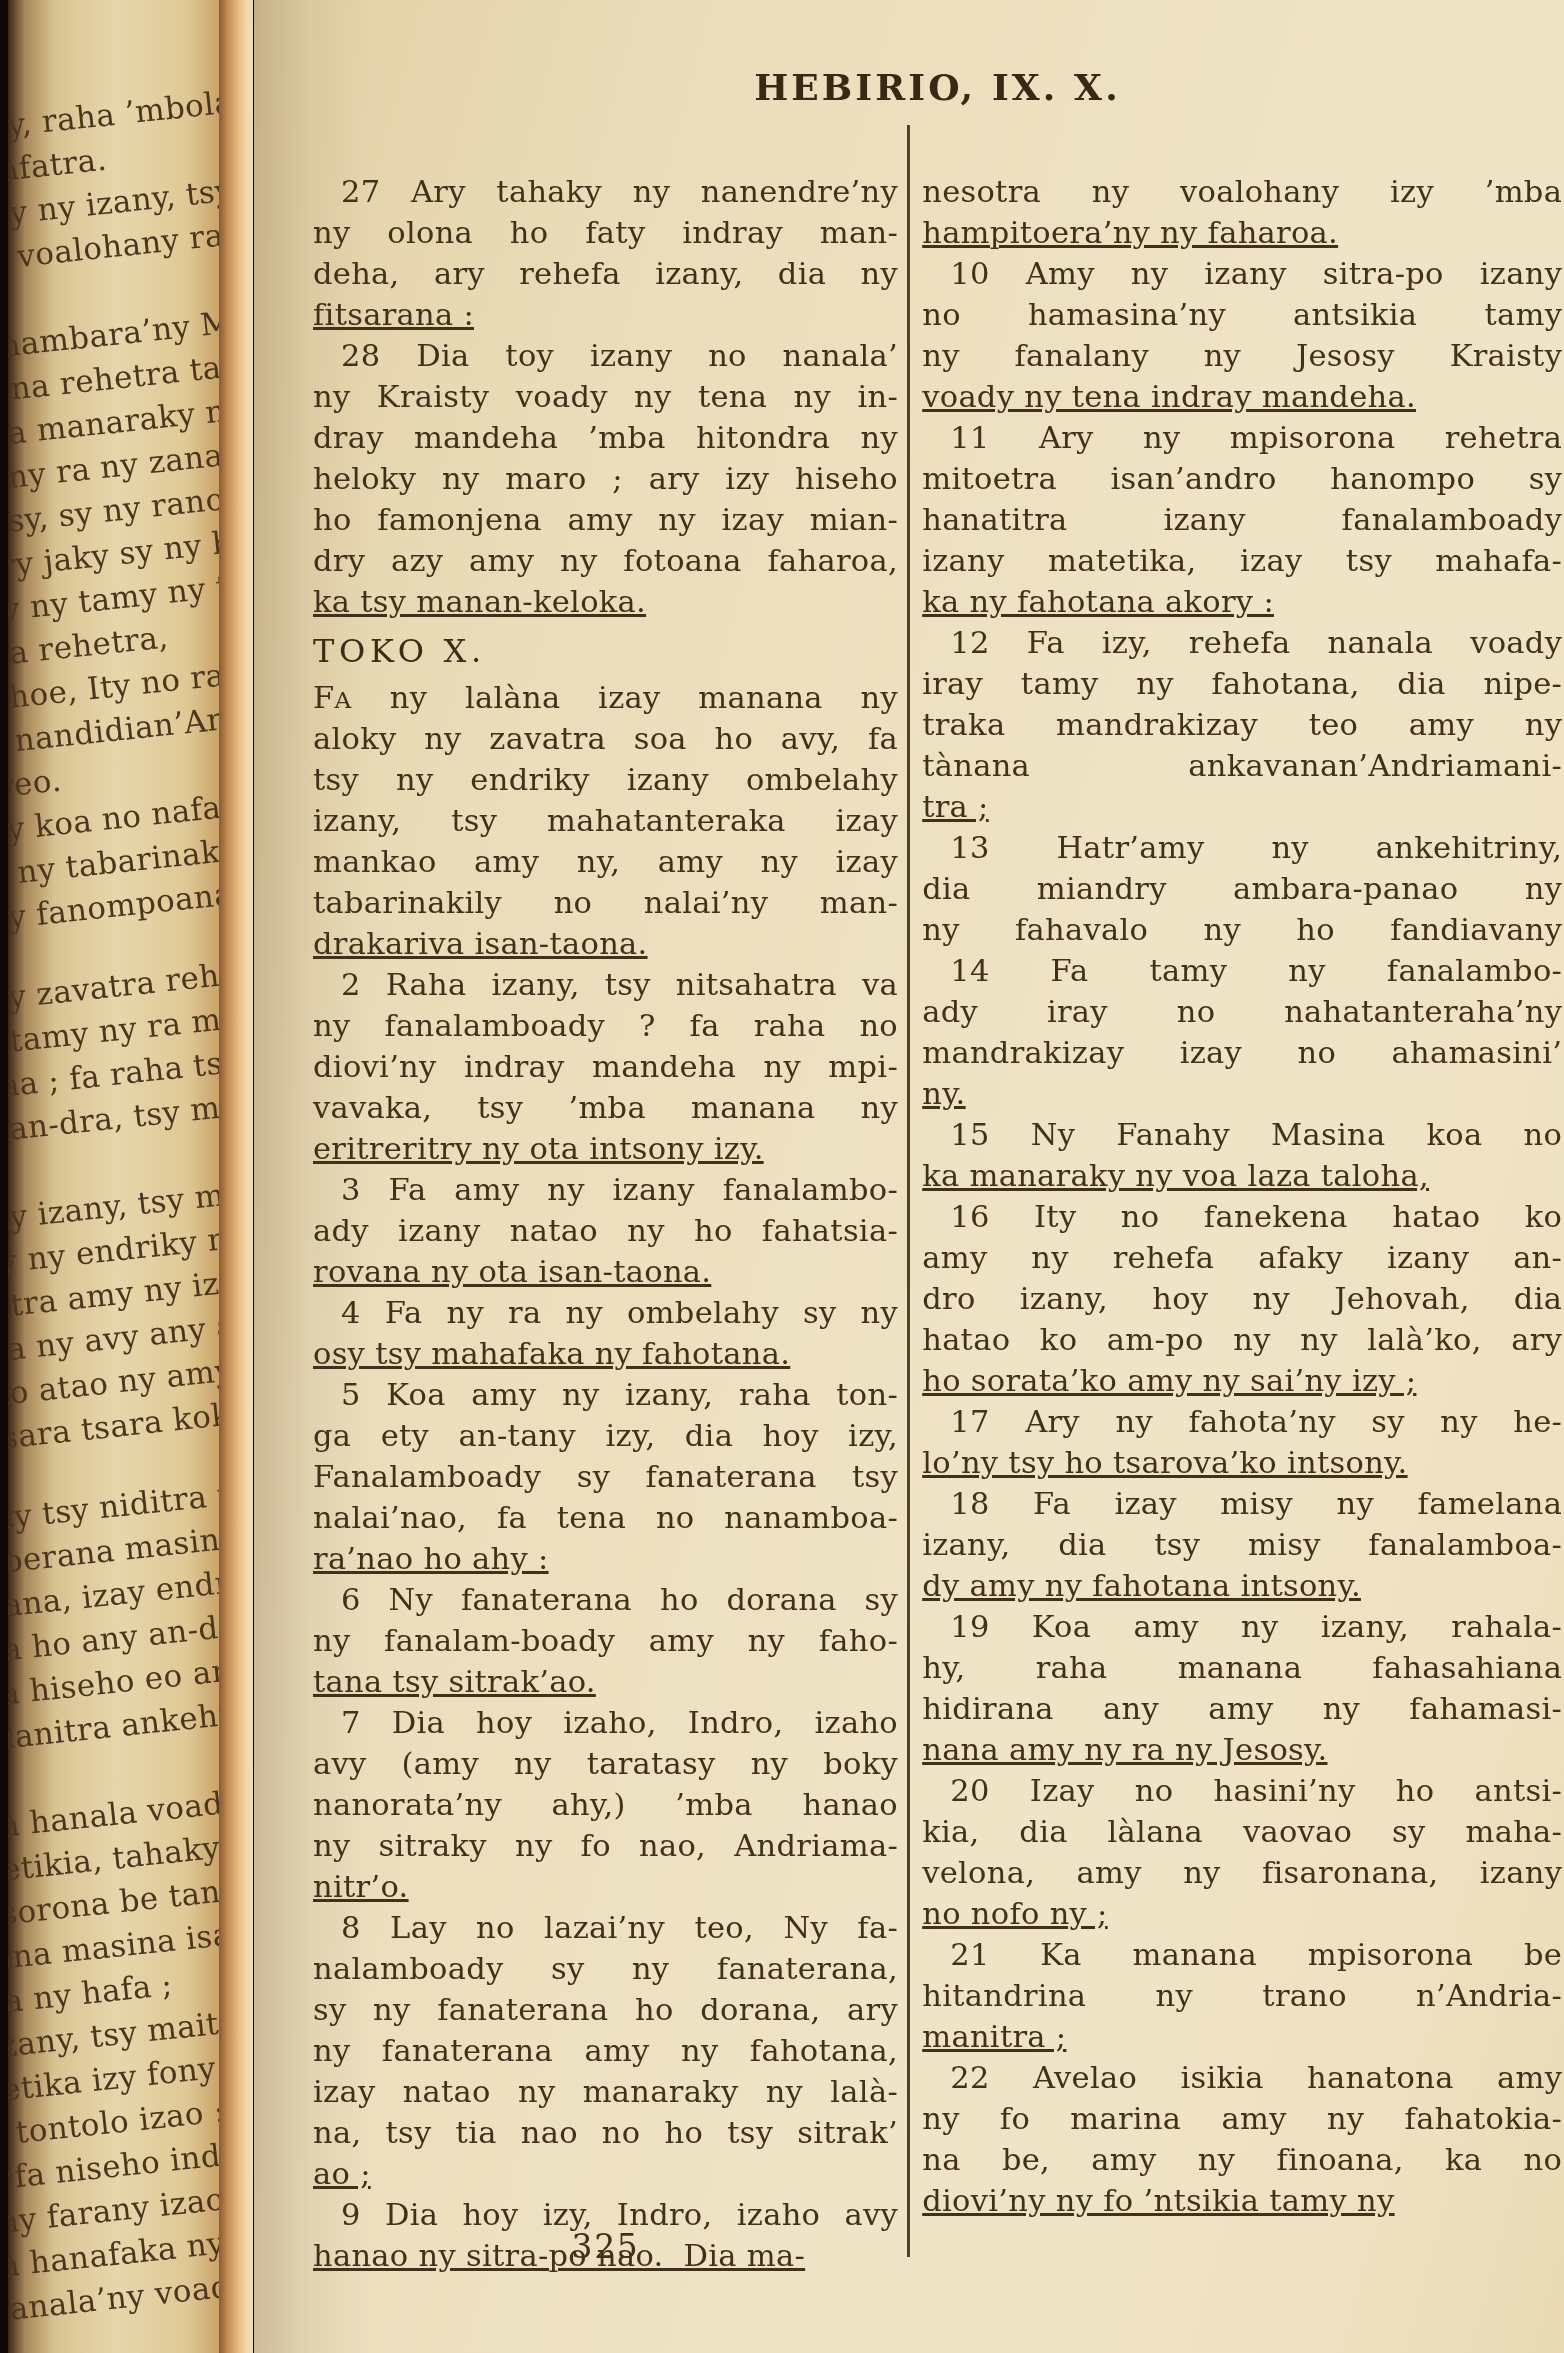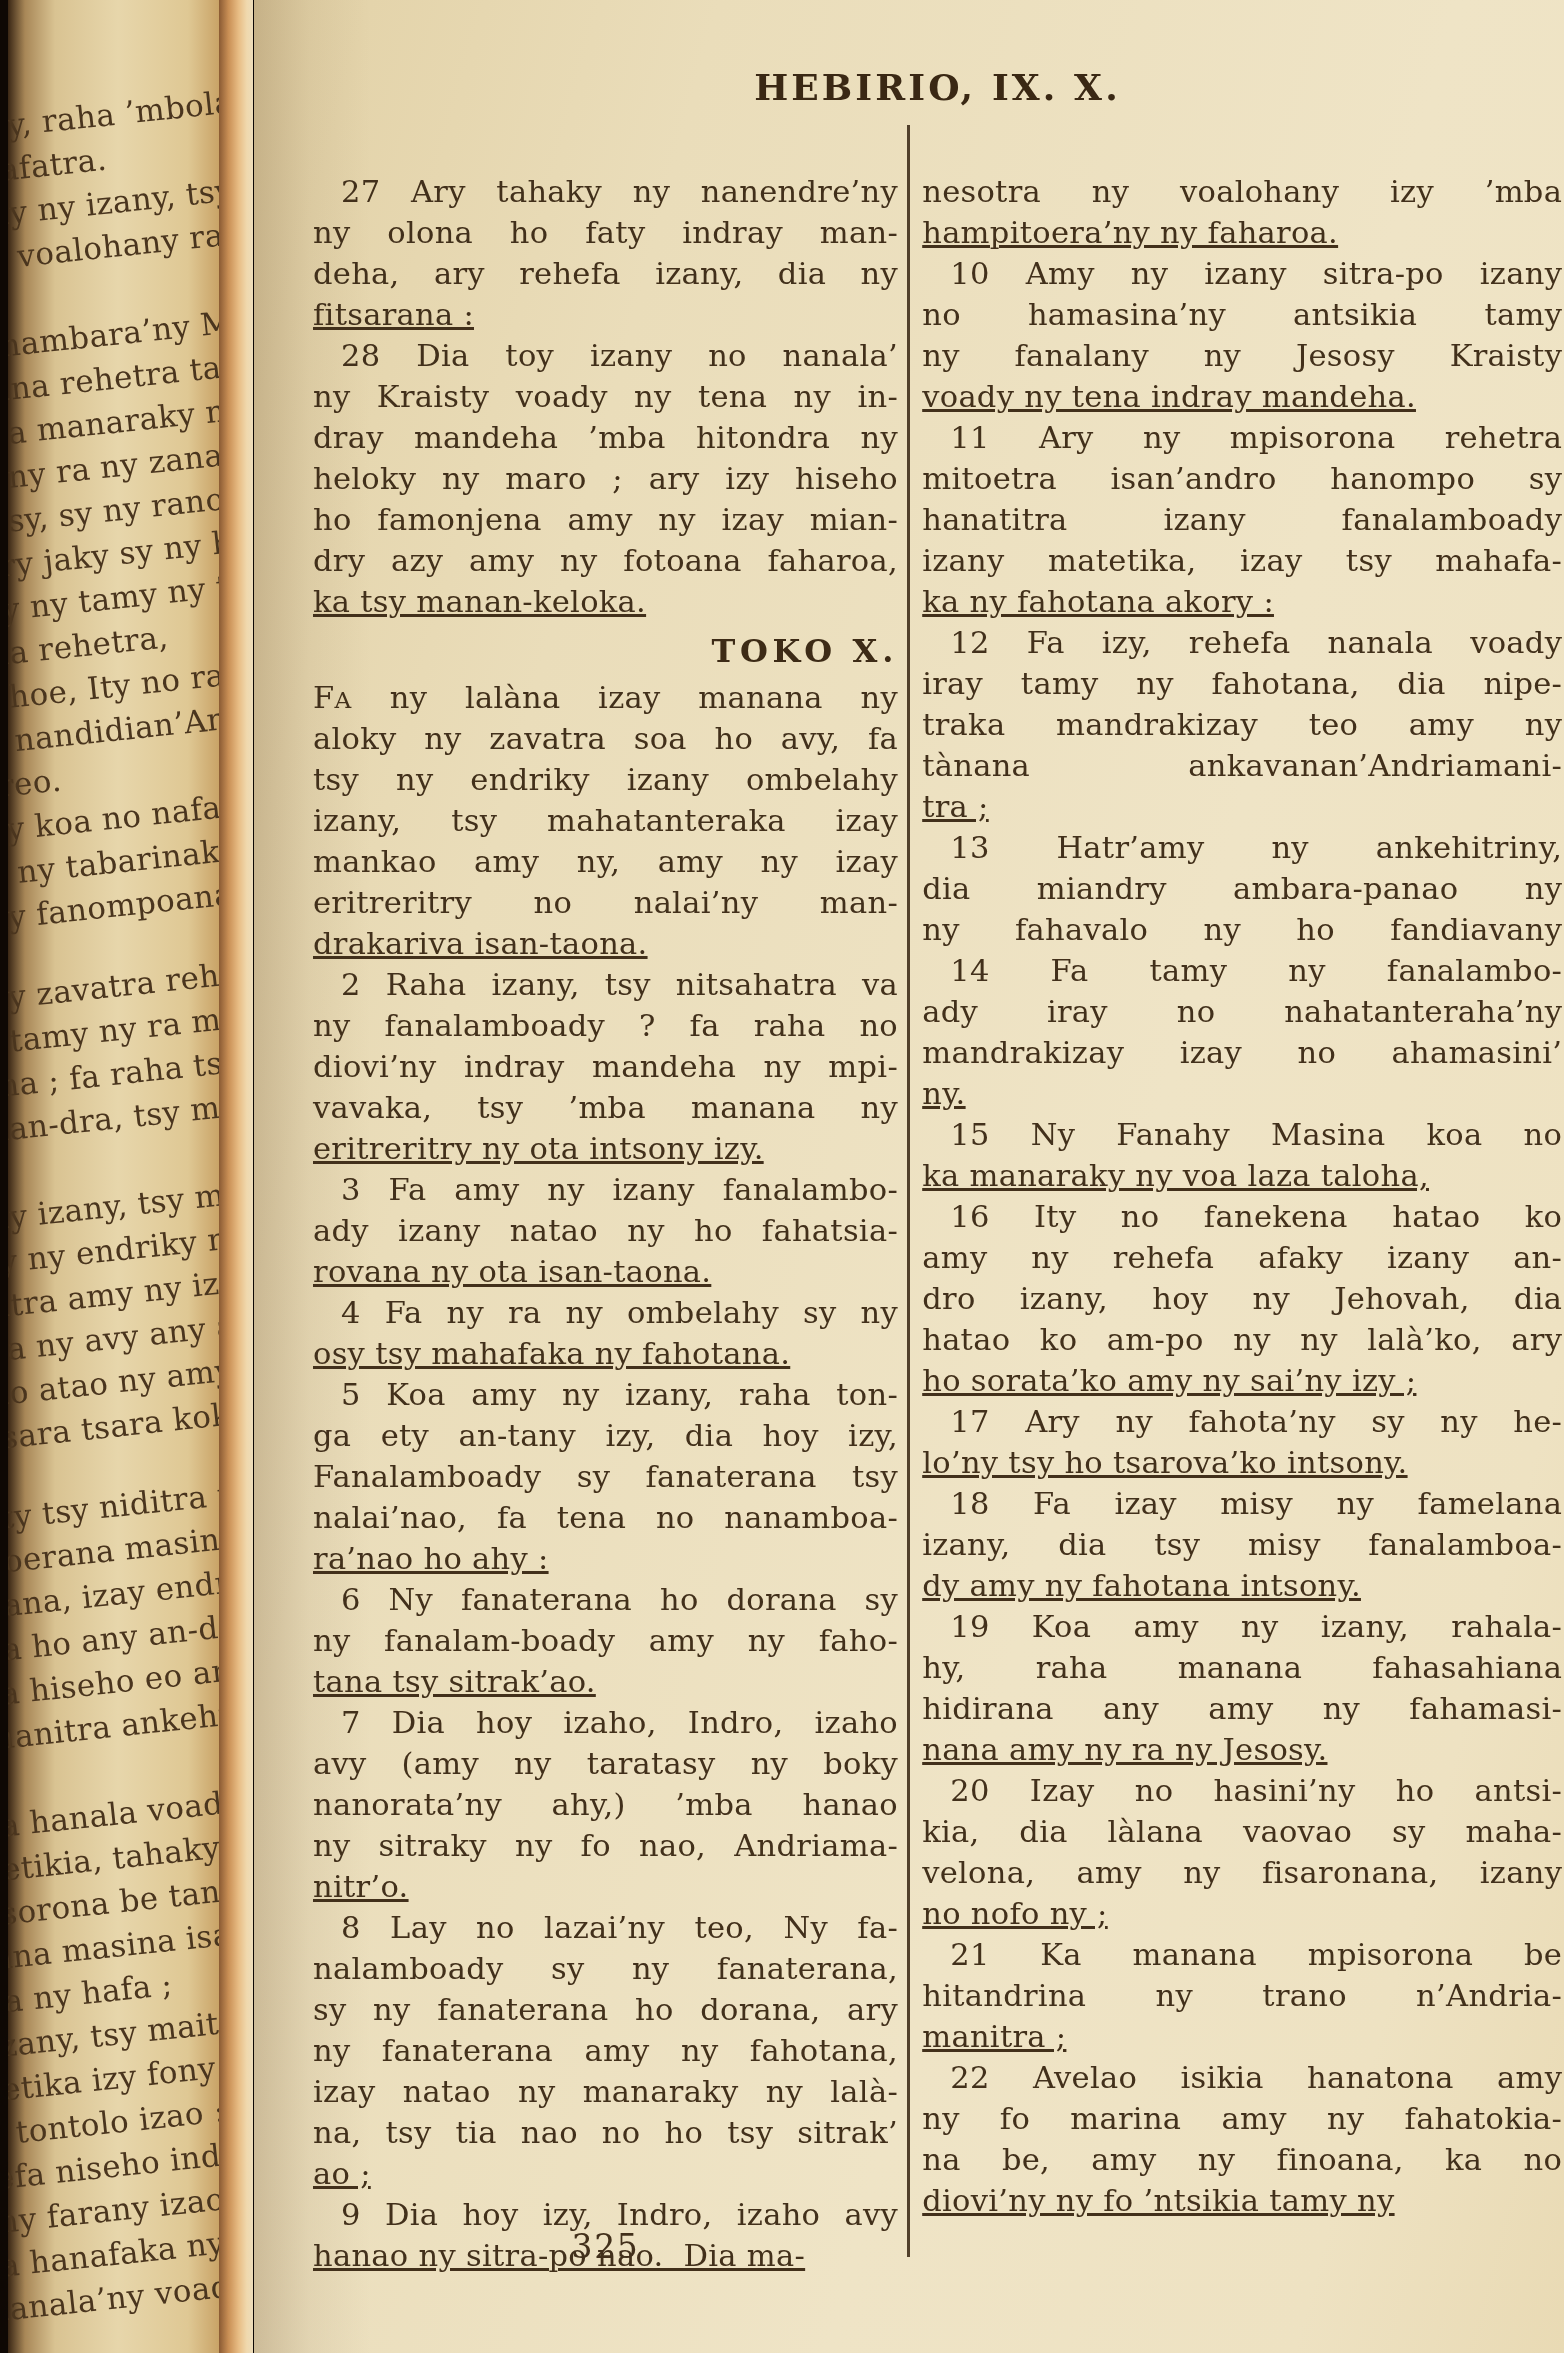--- a/index.html
+++ b/index.html
@@ -54,22 +54,22 @@
   }
   .col{font-size:30.5px;letter-spacing:0.3px;margin-top:46px;}
   .col-left{width:585px;}
   .col-right{width:640px;margin-left:12.5px;}
   .divider{width:2.3px;height:2132px;background:#51402b;margin-left:9.4px;}
 
   .line{height:41px;line-height:41px;text-align:justify;text-align-last:justify;}
   .line.last{text-align:right;text-align-last:left;text-decoration:underline;}
   .line.indent{text-indent:28px;}
   .chap-head{
-    height:55px;line-height:58px;text-align:right;
-    font-size:32px;letter-spacing:4.7px;font-weight:bold;color:#3d2b16;
+    height:55px;line-height:58px;text-align:left;
+    font-size:32px;letter-spacing:4.7px;font-weight:normal;color:#3d2b16;
   }
   .lead{font-weight:normal;}
   .lead .sc{font-size:.76em;letter-spacing:0.8px;}
 
   .page-number{
     position:absolute;top:2227px;left:59px;width:585px;
     text-align:center;font-size:33px;color:#42301b;letter-spacing:1.6px;
   }
 </style>
 </head>
@@ -154,21 +154,21 @@
             <div class="line">dry azy amy ny fotoana faharoa,</div>
             <div class="line last">ka tsy manan-keloka.</div>
           </div>
           <div class="chap-head">TOKO X.</div>
           <div class="block">
             <div class="line"><span class="lead">F<span class="sc">A</span></span> ny lalàna izay manana ny</div>
             <div class="line">aloky ny zavatra soa ho avy, fa</div>
             <div class="line">tsy ny endriky izany ombelahy</div>
             <div class="line">izany, tsy mahatanteraka izay</div>
             <div class="line">mankao amy ny, amy ny izay</div>
-            <div class="line">eritreritry no nalai’ny man-</div>
+            <div class="line">tabarinakily no nalai’ny man-</div>
             <div class="line last">drakariva isan-taona.</div>
           </div>
           <div class="block">
             <div class="line indent">2 Raha izany, tsy nitsahatra va</div>
             <div class="line">ny fanalamboady ? fa raha no</div>
             <div class="line">diovi’ny indray mandeha ny mpi-</div>
             <div class="line">vavaka, tsy ’mba manana ny</div>
             <div class="line last">eritreritry ny ota intsony izy.</div>
           </div>
           <div class="block">

